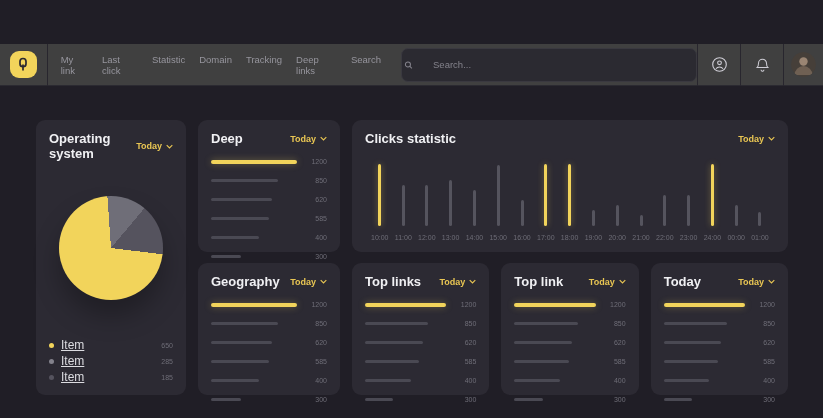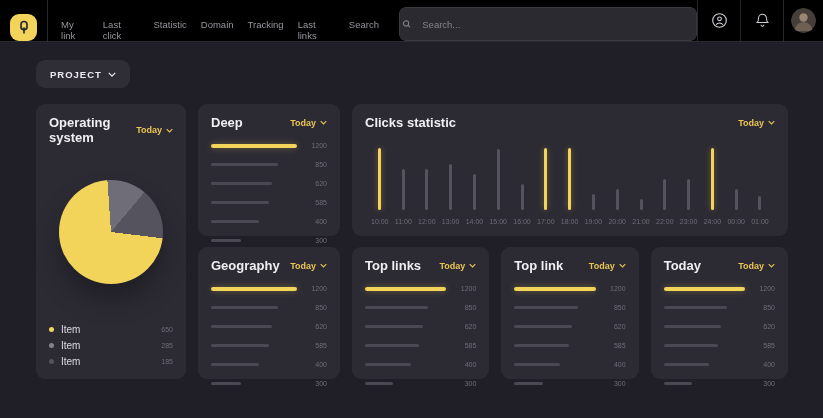--- a/index.html
+++ b/index.html
@@ -1,26 +1,26 @@
 <!DOCTYPE html>
 <html><head>
 <meta charset="utf-8">
 <style>
   * { box-sizing: border-box; margin: 0; padding: 0; }
   html,body { width: 823px; height: 418px; overflow: hidden; }
   body { background: #201e26; font-family: "Liberation Sans", sans-serif; color: #eceaef; }
 
   
-  .navbar { height: 42px; background: #000000; display: flex; align-items: flex-end; border-bottom: 1px solid #2b2a31; }
+  .navbar { height: 42px; background: #404040; display: flex; align-items: center; border-bottom: 1px solid #2b2a31; margin-top: 44px; }
   .logo-cell { width: 48px; display: flex; justify-content: center; }
   .logo { width: 27px; height: 27px; border-radius: 9px; background: #f2d45b; display: flex; align-items: center; justify-content: center; cursor: pointer; }
   .nav-divider { width: 1px; height: 42px; background: #28262e; flex: none; }
   .nav-links { display: flex; gap: 14px; margin-left: 13px; }
   .nav-links a { font-size: 9.5px; color: #96959d; text-decoration: none; cursor: pointer; }
-  .search { margin-left: 20px; width: 304px; height: 34px; background: #2b2a31; border: 1px solid #3a3940; border-radius: 7px; display: flex; align-items: center; gap: 11px; padding: 0 2px; }
+  .search { margin-left: 20px; width: 304px; height: 34px; background: #2b2a31; border: 1px solid #3a3940; border-radius: 7px; display: flex; align-items: center; gap: 20px; padding: 0 2px; }
   .search input { background: transparent; border: none; outline: none; color: #cfced6; font-size: 9.5px; width: 100%; font-family: "Liberation Sans", sans-serif; }
   .search input::placeholder { color: #84838c; }
   .nav-right { margin-left: auto; display: flex; align-items: center; height: 42px; }
   .icon-cell { width: 42px; height: 42px; display: flex; align-items: center; justify-content: center; background: none; border: none; cursor: pointer; }
   .avatar-cell { width: 39px; display: flex; justify-content: center; }
   .avatar { width: 25px; height: 25px; border-radius: 50%; overflow: hidden; cursor: pointer; }
 
   
   .page-head { margin: 18px 35px 0 36px; display: flex; align-items: center; justify-content: space-between; }
   .page-title { font-size: 25px; font-weight: bold; letter-spacing: 1px; color: #f4f4f6; }
@@ -55,21 +55,21 @@
   .vbar-bar { width: 3px; border-radius: 2px; background: #55545e; }
   .vbar-bar.accent { background: #f2d45b; box-shadow: 0 0 6px rgba(242,212,91,.4); }
   .vbar-label { font-size: 7px; line-height: 8px; color: #6e6d77; }
 
   
   .pie-wrap { flex: 1; display: flex; align-items: center; justify-content: center; }
   .pie { width: 104px; height: 104px; border-radius: 50%; box-shadow: 0 16px 26px rgba(0,0,0,.28); }
   .legend { margin-bottom: 2px; }
   .legend-row { display: flex; align-items: center; gap: 7px; margin-top: 7px; }
   .legend-dot { width: 5px; height: 5px; border-radius: 50%; flex: none; }
-  .legend-label { font-size: 10px; line-height: 9px; color: #dcdce1; }
+  .legend-label { font-size: 12px; line-height: 9px; color: #dcdce1; text-decoration: underline; }
   .legend-value { margin-left: auto; font-size: 7px; line-height: 8px; color: #6e6d77; }
 </style>
 </head>
 <body>
 
 <header class="navbar">
   <div class="logo-cell">
     <div class="logo">
       <svg width="12" height="15" viewBox="0 0 14 17" fill="none" stroke="#2b2930" stroke-width="2">
         <rect x="3.5" y="1.5" width="7" height="9.5" rx="3.5"></rect>
@@ -77,21 +77,21 @@
       </svg>
     </div>
   </div>
   <div class="nav-divider"></div>
   <nav class="nav-links">
     <a>My link</a>
     <a>Last click</a>
     <a>Statistic</a>
     <a>Domain</a>
     <a>Tracking</a>
-    <a>Last links</a>
+    <a>Deep links</a>
     <a>Search</a>
   </nav>
   <div class="search">
     <svg width="10" height="10" viewBox="0 0 16 16" fill="none" stroke="#84838c" stroke-width="1.8">
       <circle cx="7" cy="7" r="4.5"></circle>
         <path d="M10.5 10.5L14 14"></path>
     </svg>
     <input type="text" placeholder="Search..." style="">
   </div>
   <div class="nav-right">
@@ -117,26 +117,20 @@
           <circle cx="12.5" cy="12.5" r="12.5" fill="#463f39"></circle>
           <circle cx="12.5" cy="9.5" r="4.2" fill="#9a8573"></circle>
           <path d="M3.5 23a9 9 0 0 1 18 0z" fill="#6f6053"></path>
         </svg>
       </div>
     </div>
   </div>
 </header>
 
 <div class="page-head">
-  <button class="project-btn">
-    <span>PROJECT</span>
-    <svg width="8" height="5" viewBox="0 0 10 6" fill="none" stroke="currentColor" stroke-width="1.6">
-        <path d="M1 1l4 4 4-4"></path>
-      </svg>
-  </button>
 </div>
 
 <main class="grid">
 
   <section class="card card-os">
     <div class="card-head">
       <h2 class="card-title">Operating system</h2>
       <button class="period">
         <span>Today</span>
         <svg width="7" height="5" viewBox="0 0 10 6" fill="none" stroke="currentColor" stroke-width="1.6">

